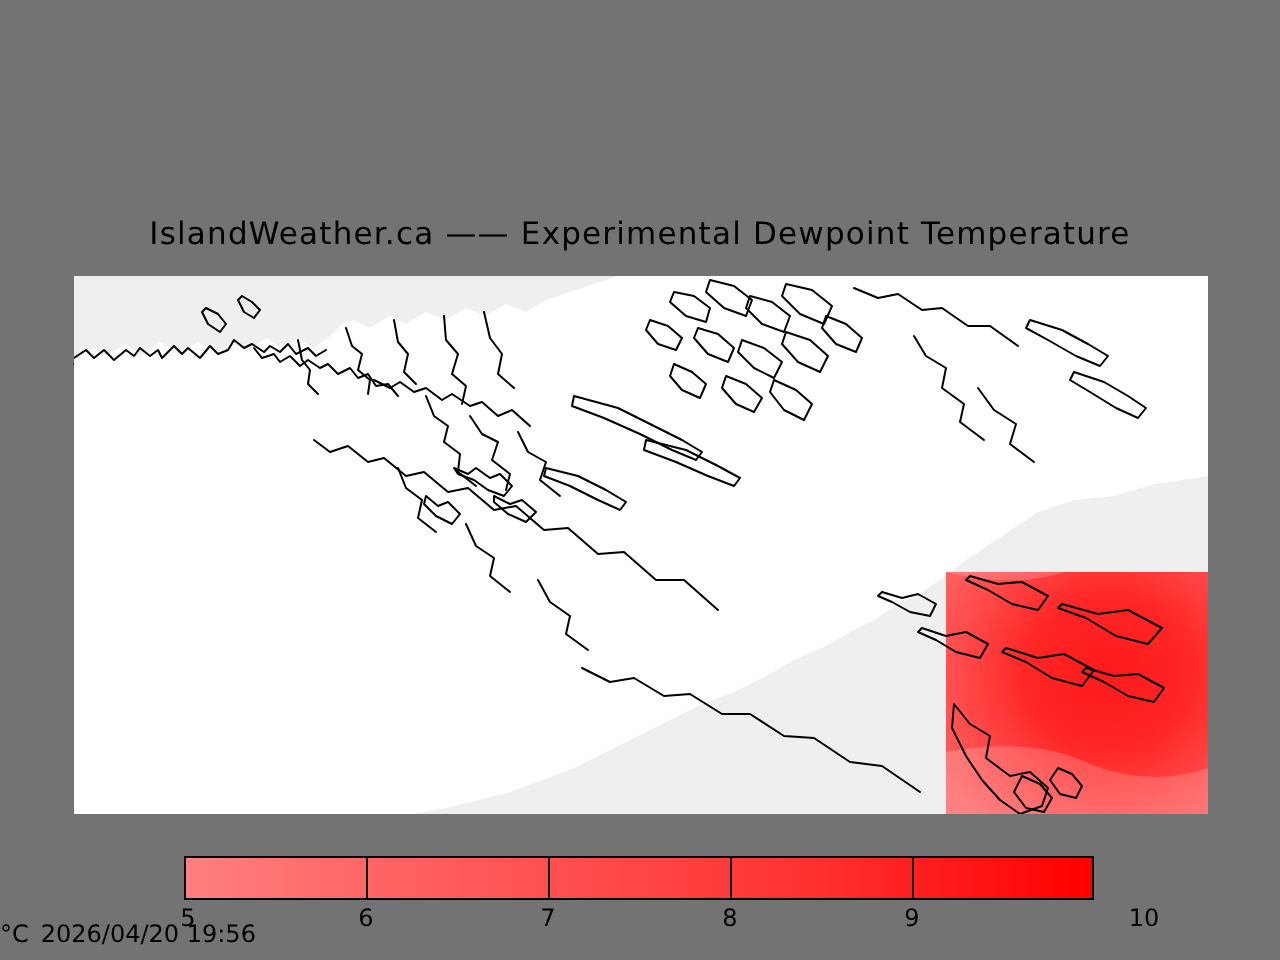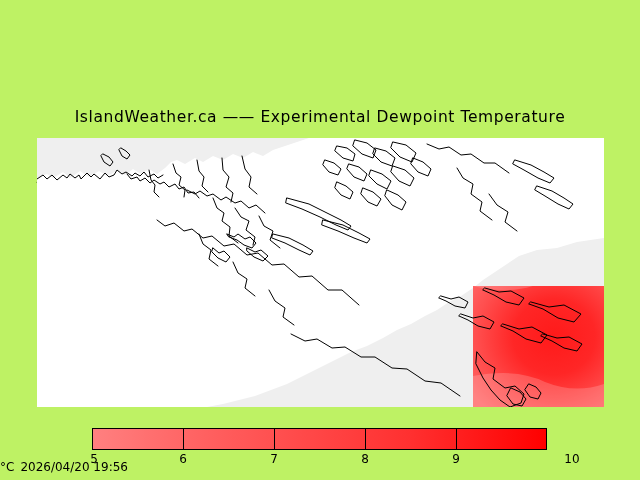--- a/index.html
+++ b/index.html
@@ -12,21 +12,21 @@
     height: 480px;
     position: relative;
     overflow: hidden;
     font-family: "DejaVu Sans", sans-serif;
   }
   #page {
     position: absolute;
     left: 0; top: 0;
     width: 640px;
     height: 480px;
-    background: #bef264;
+    background: #737373;
   }
   
   .title {
     position: absolute;
     left: 0;
     top: 108px;
     width: 640px;
     text-align: center;
     font-family: "DejaVu Sans", sans-serif;
     font-size: 15.5px;

